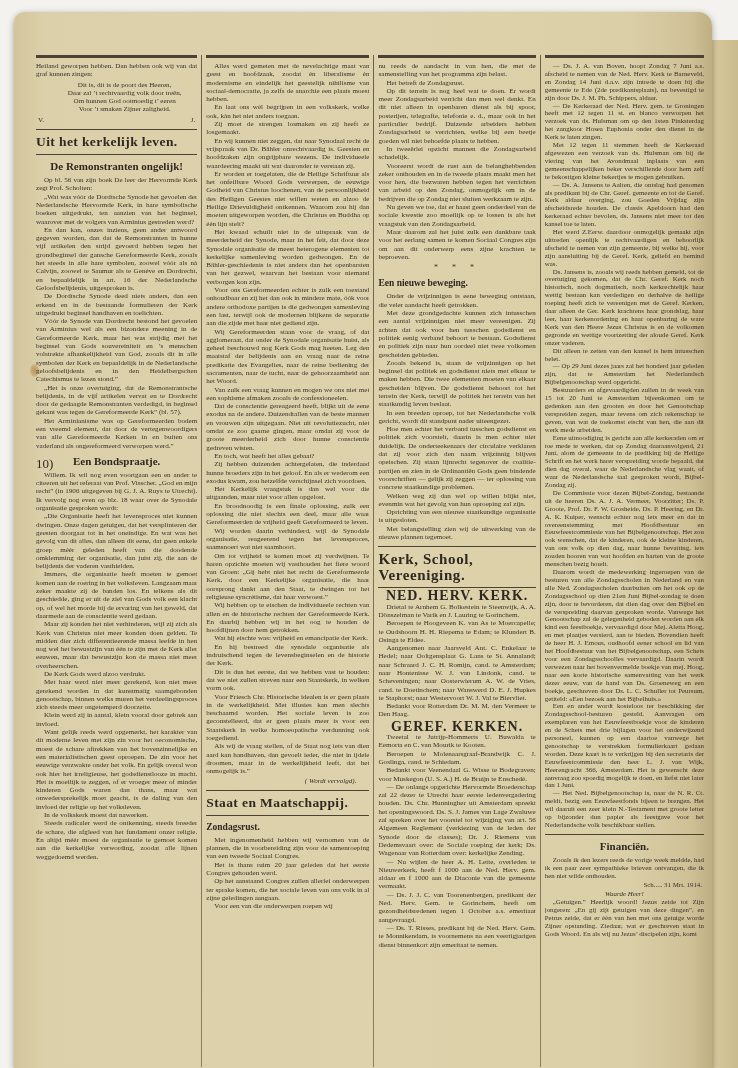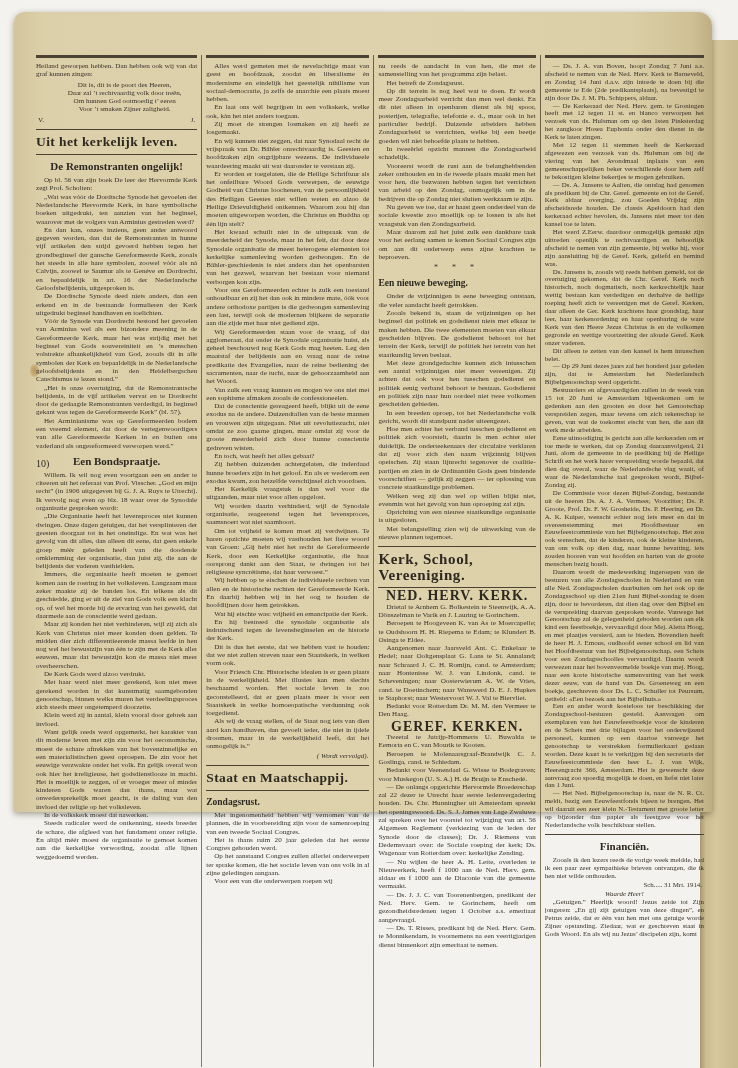--- a/index.html
+++ b/index.html
@@ -7,21 +7,21 @@
     width:738px;height:1068px;overflow:hidden;position:relative;
     background:#f3f2ee;
     font-family:"Liberation Serif","DejaVu Serif",serif;
   }
   .backpage{
     position:absolute;top:40px;left:700px;width:38px;height:1028px;
     background:linear-gradient(90deg,#a89871 0px,#cdbd92 6px,#d6c79c 16px,#cabb8e 38px);
     border-top-left-radius:14px;
   }
   .paper{
-    position:absolute;top:12px;left:14px;width:698px;height:800px;
+    position:absolute;top:12px;left:14px;width:698px;height:1056px;
     background:linear-gradient(90deg,#d2c59c 0,#dcd0aa 30px,#ded2ac 55%,#dbcfa7 88%,#cfc096 97%,#bfae82 100%);
     border-radius:10px 14px 0 0;
     box-shadow:0 2px 6px rgba(60,50,30,.45);
   }
   .stain{position:absolute;left:16px;top:352px;width:9px;height:13px;border-radius:50%;
     background:radial-gradient(#b08952,#c9ab74 60%,rgba(200,180,140,0));opacity:.8;}
   .cols{
     position:absolute;left:22px;top:43px;right:8px;bottom:0;
     display:flex;align-items:stretch;
   }
@@ -35,27 +35,27 @@
   .divider{width:1px;background:linear-gradient(#6b5f48,#8a7d5f);margin:0 4px;height:1012px;}
   .p{margin:0;text-indent:8px;}
   .p.ni{text-indent:0;}
   .verse{margin:2px 0 2px 16px;text-align:center;}
   .sig{display:flex;justify-content:space-between;margin:2px 2px 4px 2px;}
   .h1wrap{margin:5px 0 3px 0;}
   .rule{height:1px;background:#4c4233;margin:2px 0;}
   .h1{text-align:left;font-weight:bold;font-size:13.5px;line-height:16px;letter-spacing:.4px;color:#2e2920;padding:2px 0;}
   .h1.big{font-size:15px;letter-spacing:.6px;}
   .h2{position:relative;text-align:center;font-weight:bold;font-size:11px;line-height:13px;color:#2e2920;margin:5px 0 3px 0;}
-  .h2 .pre{position:absolute;left:0;top:2px;font-weight:normal;font-size:10px;}
+  .h2 .pre{position:absolute;left:0;top:2px;font-weight:normal;font-size:13px;}
   .h3{text-align:center;font-weight:bold;font-size:14px;letter-spacing:1px;color:#2e2920;margin:4px 0 2px 0;}
   .h4{text-align:left;font-weight:bold;font-size:9.5px;line-height:12px;color:#2e2920;margin:5px 0 3px 0;}
   .stars{text-align:center;font-size:8px;letter-spacing:6px;margin:3px 0;}
   .right{text-align:right;margin:1px 2px;}
   .ci{text-align:center;font-style:italic;margin:1px 0;}
-  .it{text-align:right;font-style:italic;margin:1px 1px 2px 0;}
+  .it{text-align:right;font-style:italic;margin:1px 13px 2px 0;}
 </style>
 </head>
 <body>
 
 <div class="backpage"></div>
 
 <div class="paper">
   <div class="stain"></div>
   <div class="cols">
     <div class="col col0">
@@ -107,20 +107,21 @@
         <p class="p">En wij kunnen niet zeggen, dat naar Synodaal recht de vrijspraak van Dr. Bähler onrechtvaardig is. Geesten en hoofdzaken zijn ongrijpbare wezens. De individueele waardeering maakt uit wat daaronder te verstaan zij.</p>
         <p class="p">Er worden er toegelaten, die de Heilige Schriftuur als het onfeilbare Woord Gods verwerpen, de eeuwige Godheid van Christus loochenen, van de persoonlijkheid des Heiligen Geestes niet willen weten en alzoo de Heilige Drievuldigheid ontkennen. Waarom zou hij dan moeten uitgeworpen worden, die Christus en Buddha op één lijn stelt?</p>
         <p class="p">Het kwaad schuilt niet in de uitspraak van de meerderheid der Synode, maar in het feit, dat door deze Synodale organisatie de meest heterogene elementen tot kerkelijke samenleving worden gedwongen. En de Bähler-geschiedenis is niet anders dan het openbarsten van het gezwel, waarvan het bestaan voor niemand verborgen kon zijn.</p>
         <p class="p">Voor ons Gereformeerden echter is zulk een toestand onhoudbaar en zij het dan ook in mindere mate, óók voor andere orthodoxe partijen is die gedwongen samenleving een last, terwijl ook de modernen blijkens de separatie aan die zijde met haar niet gediend zijn.</p>
         <p class="p">Wij Gereformeerden staan voor de vraag, of dat agglomeraat, dat onder de Synodale organisatie huist, als geheel beschouwd nog Kerk Gods mag heeten. Leg den maatstaf der belijdenis aan en vraag naar de reine predikatie des Evangelies, naar de reine bediening der sacramenten, naar de tucht, naar de gehoorzaamheid aan het Woord.</p>
         <p class="p">Van zulk een vraag kunnen en mogen we ons niet met een sophisme afmaken zooals de confessioneelen.</p>
         <p class="p">Dat de conscientie gereageerd heeft, blijkt uit de eene exodus na de andere. Duizendtallen van de beste mannen en vrouwen zijn uitgegaan. Niet uit revolutiezucht, niet omdat ze zoo gaarne gingen, maar omdat zij voor de groote meerderheid zich door hunne conscientie gedreven wisten.</p>
         <p class="p">En toch, wat heeft het alles gebaat?</p>
         <p class="p">Zij hebben duizenden achtergelaten, die inderdaad hunne broeders zijn in het geloof. En als er wederom een exodus kwam, zou hetzelfde verschijnsel zich voordoen.</p>
         <p class="p">Het Kerkelijk vraagstuk is dan wel voor die uitgaanden, maar niet voor allen opgelost.</p>
+        <p class="p">En broodnoodig is een finale oplossing, zulk een oplossing die niet slechts een deel, maar alle waar Gereformeerden de vrijheid geeft Gereformeerd te leven.</p>
         <p class="p">Wij worden daarin verhinderd, wijl de Synodale organisatie, reageerend tegen het levensproces, saamsnoert wat niet saamhoort.</p>
         <p class="p">Om tot vrijheid te komen moet zij verdwijnen. Te haren opzichte moeten wij vasthouden het fiere woord van Groen: „Gij hebt niet het recht de Gereformeerde Kerk, door een Kerkelijke organisatie, die haar oorsprong dankt aan den Staat, te dwingen tot het religieuse syncrétisme, dat haar verwoest.”</p>
         <p class="p">Wij hebben op te eischen de individueele rechten van allen en de historische rechten der Gereformeerde Kerk. En daarbij hebben wij in het oog te houden de hoofdlijnen door hem getrokken.</p>
         <p class="p">Wat hij eischte was: vrijheid en emancipatie der Kerk.</p>
         <p class="p">En hij bestreed die synodale organisatie als indruischend tegen de levensbeginselen en de historie der Kerk.</p>
         <p class="p">Dit is dus het eerste, dat we hebben vast te houden: dat we niet zullen streven naar een Staatskerk, in welken vorm ook.</p>
         <p class="p">Voor Friesch Chr. Historische idealen is er geen plaats in de werkelijkheid. Met illusies kan men slechts beschaamd worden. Het sociale leven is zoo geconstelleerd, dat er geen plaats meer is voor een Staatskerk in welke homoeopatische verdunning ook toegediend.</p>
         <p class="p">Als wij de vraag stellen, of de Staat nog iets van dien aard kan handhaven, dan gevoelt ieder, die niet in ijdele droomen, maar in de werkelijkheid leeft, dat het onmogelijk is.”</p>
         <div class="it">( Wordt vervolgd).</div>
         <div class="h1wrap">
@@ -139,22 +140,22 @@
         <p class="p ni">nu reeds de aandacht in van hen, die met de samenstelling van het programma zijn belast.</p>
         <p class="p">Het betreft de Zondagsrust.</p>
         <p class="p">Op dit terrein is nog heel wat te doen. Er wordt meer Zondagsarbeid verricht dan men wel denkt. En dit niet alleen in openbaren dienst als bij spoor, posterijen, telegrafie, telefonie e. d., maar ook in het particulier bedrijf. Duizende arbeiders hebben Zondagsarbeid te verrichten, welke bij een beetje goeden wil niet behoefde plaats te hebben.</p>
         <p class="p">In tweeërlei opzicht mannen die Zondagsarbeid schadelijk.</p>
         <p class="p">Vooreerst wordt de rust aan de belanghebbenden zeker onthouden en in de tweede plaats maakt men het voor hen, die bezwaren hebben tegen het verrichten van arbeid op den Zondag, onmogelijk om in de bedrijven die op Zondag niet sluiten werkzaam te zijn.</p>
         <p class="p">Nu geven we toe, dat er haast geen onderdeel van de sociale kwestie zoo moeilijk op te lossen is als het vraagstuk van den Zondagsarbeid.</p>
         <p class="p">Maar daarom zal het juist zulk een dankbare taak voor het eerlang samen te komen Sociaal Congres zijn om aan dit onderwerp eens zijne krachten te beproeven.</p>
         <div class="stars">* * *</div>
         <div class="h4">Een nieuwe beweging.</div>
         <p class="p">Onder de vrijzinnigen is eene beweging ontstaan, die veler aandacht heeft getrokken.</p>
+        <p class="p">Met deze grondgedachte kunnen zich intusschen een aantal vrijzinnigen niet meer vereenigen. Zij achten dat ook voor hen tusschen godsdienst en politiek eenig verband behoort te bestaan. Godsdienst en politiek zijn naar hun oordeel niet twee volkomen gescheiden gebieden.</p>
         <p class="p">Zooals bekend is, staan de vrijzinnigen op het beginsel dat politiek en godsdienst niets met elkaar te maken hebben. Die twee elementen moeten van elkaar gescheiden blijven. De godsdienst behoort tot het terrein der Kerk, terwijl de politiek het terrein van het staatkundig leven beslaat.</p>
-        <p class="p">Met deze grondgedachte kunnen zich intusschen een aantal vrijzinnigen niet meer vereenigen. Zij achten dat ook voor hen tusschen godsdienst en politiek eenig verband behoort te bestaan. Godsdienst en politiek zijn naar hun oordeel niet twee volkomen gescheiden gebieden.</p>
         <p class="p">In een breeden oproep, tot het Nederlandsche volk gericht, wordt dit standpunt nader uiteengezet.</p>
         <p class="p">Hoe men echter het verband tusschen godsdienst en politiek zich voorstelt, daarin is men echter niet duidelijk. De onderteekenaars der circulaire verklaren dat zij voor zich den naam vrijzinnig blijven opeischen. Zij staan lijnrecht tegenover de coalitie-partijen en zien in de Ordinantiën Gods geen bindende voorschriften — gelijk zij zeggen — ter oplossing van concrete staatkundige problemen.</p>
         <p class="p">Welken weg zij dan wel op willen blijkt niet, evenmin wat het gevolg van hun oproeping zal zijn.</p>
         <p class="p">Oprichting van een nieuwe staatkundige organisatie is uitgesloten.</p>
         <p class="p">Met belangstelling zien wij de uitwerking van de nieuwe plannen tegemoet.</p>
         <div class="h1wrap">
           <div class="rule"></div>
           <div class="h1 big">Kerk, School, Vereeniging.</div>
           <div class="rule"></div>
         </div>

